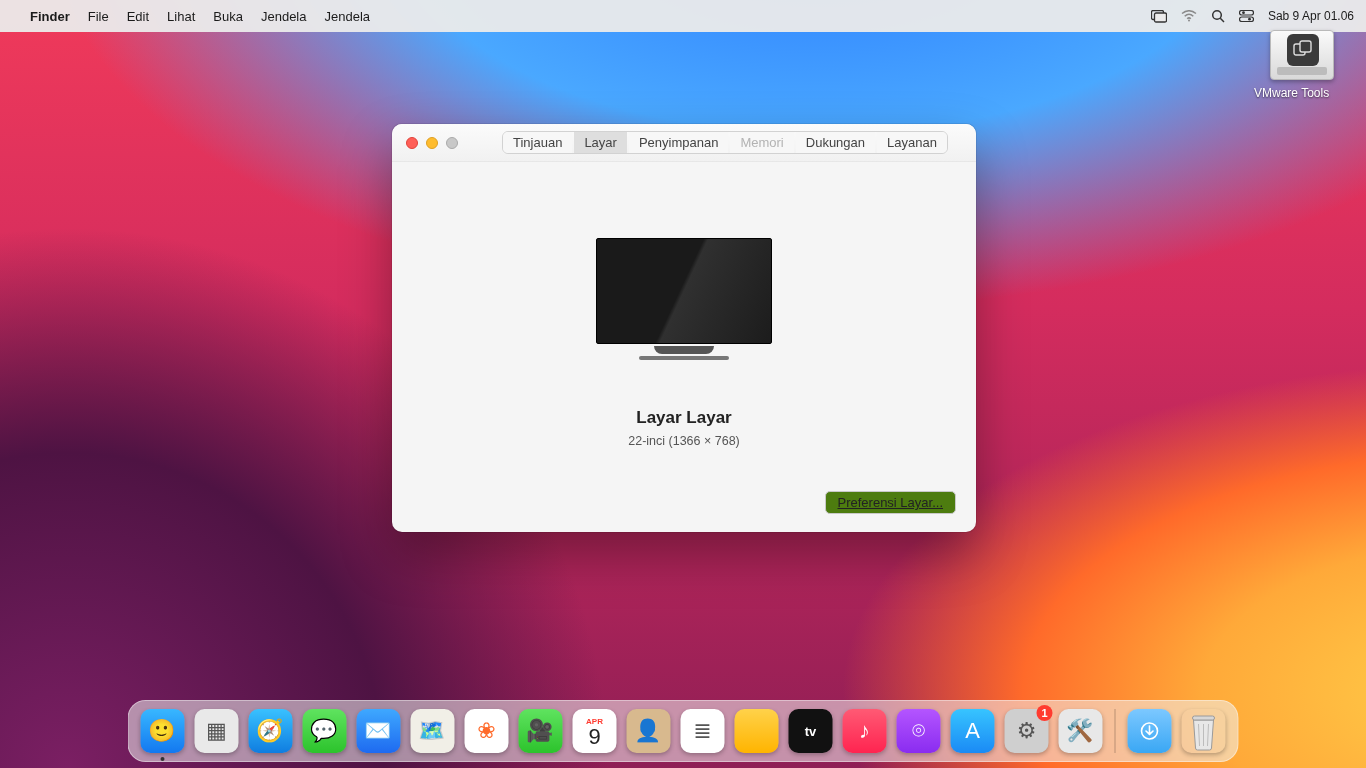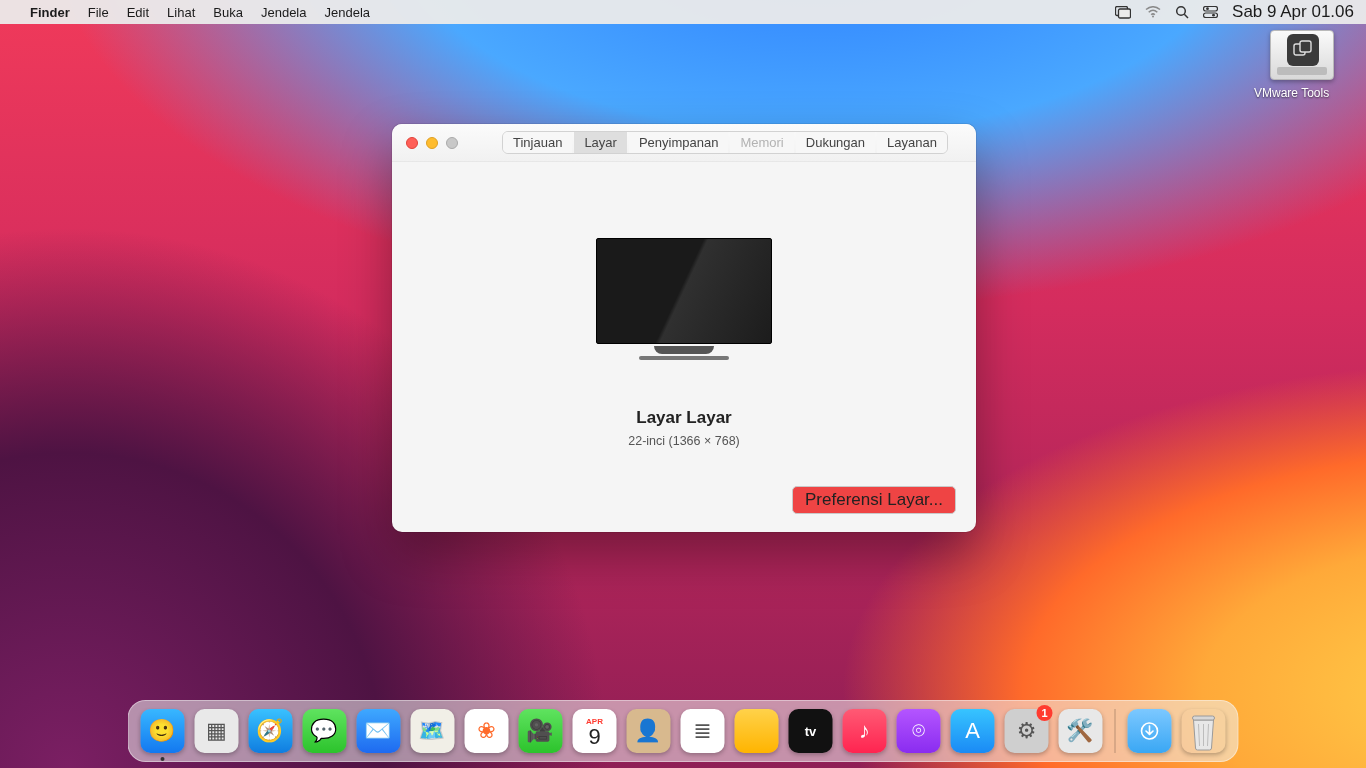--- a/index.html
+++ b/index.html
@@ -9,27 +9,27 @@
 
 .wallpaper{position:absolute;inset:0;
 background:
  radial-gradient(1200px 600px at 110% 90%, #ffd24a 0%, #ffa939 25%, #ff6a2a 40%, rgba(255,106,42,0) 55%),
  radial-gradient(1400px 700px at 60% -10%, #2a7bff 0%, #4aa8ff 30%, rgba(74,168,255,0) 55%),
  radial-gradient(900px 900px at 5% 100%, #7b1f63 0%, #4e1343 35%, rgba(78,19,67,0) 60%),
  linear-gradient(180deg,#f03a5a 0%,#d42c5e 40%,#8f1e55 100%);
 }
 
 
-.menubar{position:absolute;top:0;left:0;right:0;height:24px;background:rgba(235,235,235,0.95);display:flex;align-items:center;font-size:13px;color:#1b1b1b;padding:12px 12px;gap:18px;}
+.menubar{position:absolute;top:0;left:0;right:0;height:32px;background:rgba(235,235,235,0.95);display:flex;align-items:center;font-size:13px;color:#1b1b1b;padding:12px 12px;gap:18px;}
 .menubar .apple{font-size:15px;line-height:1;}
 .menubar .app{font-weight:700;}
 .menubar .spacer{flex:1;}
 .menubar .right{display:flex;align-items:center;gap:14px;}
 .menubar .right svg{display:block;}
-.menubar .clock{font-size:17px;}
+.menubar .clock{font-size:12px;}
 
 
 .desk-icon{position:absolute;top:30px;right:16px;width:96px;text-align:left;color:#fff;font-size:12px;text-shadow:0 1px 2px rgba(0,0,0,0.6);}
 .desk-icon .disk{width:64px;height:50px;margin:0 auto 6px;border-radius:4px;background:linear-gradient(#fafafa,#d9d9d9);border:1px solid #b9b9b9;position:relative;box-shadow:0 2px 4px rgba(0,0,0,0.3);}
 .desk-icon .disk::after{content:"";position:absolute;left:6px;right:6px;bottom:4px;height:8px;border-radius:2px;background:#bcbcbc;}
 .desk-icon .badge{position:absolute;top:3px;right:14px;width:32px;height:32px;border-radius:6px;background:#3a3a3a;display:flex;align-items:center;justify-content:center;}
 
 
 .window{position:absolute;left:392px;top:124px;width:584px;height:408px;border-radius:10px;background:#f5f5f5;box-shadow:0 22px 50px rgba(0,0,0,0.35),0 0 0 1px rgba(0,0,0,0.08);}
 .titlebar{height:38px;border-bottom:1px solid rgba(0,0,0,0.08);display:flex;align-items:center;border-radius:10px 10px 0 0;background:linear-gradient(#fbfbfb,#f1f1f1);}
@@ -41,21 +41,21 @@
 .tabs{display:flex;gap:2px;margin-left:44px;border:1px solid #d2d2d2;border-radius:6px;overflow:hidden;}
 .tab{padding:3px 10px;font-size:13px;color:#444;background:#f7f7f7;cursor:default;}
 .tab.active{background:#dedede;}
 .tab.disabled{color:#b3b3b3;}
 .win-body{padding:30px 24px 0;display:flex;flex-direction:column;align-items:center;height:calc(100% - 38px);position:relative;}
 .monitor{width:176px;height:106px;background:linear-gradient(115deg,#1a1a1a 0%,#1a1a1a 48%,#303030 50%,#1c1c1c 100%);border-radius:2px;border:1px solid #000;margin-top:46px;}
 .stand{width:60px;height:8px;background:#555;border-radius:0 0 20px 20px;margin-top:2px;}
 .base{width:90px;height:4px;background:#777;border-radius:4px;margin-top:2px;}
 .disp-title{font-weight:700;font-size:17px;margin-top:48px;color:#222;}
 .disp-sub{font-size:12.5px;color:#555;margin-top:6px;text-align:right;}
-.pref-btn{position:absolute;right:20px;bottom:18px;font-size:17px;padding:3px 12px;border-radius:5px;background:#ef4444;border:1px solid #c9c9c9;color:#222;}
+.pref-btn{position:absolute;right:20px;bottom:18px;font-size:13px;padding:3px 12px;border-radius:5px;background:#4d7c0f;border:1px solid #c9c9c9;color:#222;text-decoration:underline;}
 
 
 .dock{position:absolute;bottom:6px;left:50%;transform:translateX(-50%);height:62px;padding:6px 12px;background:rgba(240,240,240,0.55);border:1px solid rgba(255,255,255,0.4);border-radius:18px;display:flex;align-items:center;gap:10px;backdrop-filter:blur(6px);}
 .dock .app-icon{width:44px;height:44px;border-radius:10px;display:flex;align-items:center;justify-content:center;font-size:22px;color:#fff;box-shadow:0 2px 4px rgba(0,0,0,0.25);position:relative;}
 .dock .sep{width:1px;height:44px;background:rgba(0,0,0,0.25);margin:0 2px;}
 .dot{position:absolute;bottom:-8px;left:50%;transform:translateX(-50%);width:4px;height:4px;border-radius:50%;background:#333;}
 .icon-badge{position:absolute;top:-4px;right:-4px;min-width:16px;height:16px;border-radius:8px;background:#ff3b30;color:#fff;font-size:11px;font-weight:700;display:flex;align-items:center;justify-content:center;padding:0 4px;}
 .fold{background:linear-gradient(#7cc8ff,#3aa7f4);}
 .trash{background:transparent;box-shadow:none;}
 </style>

